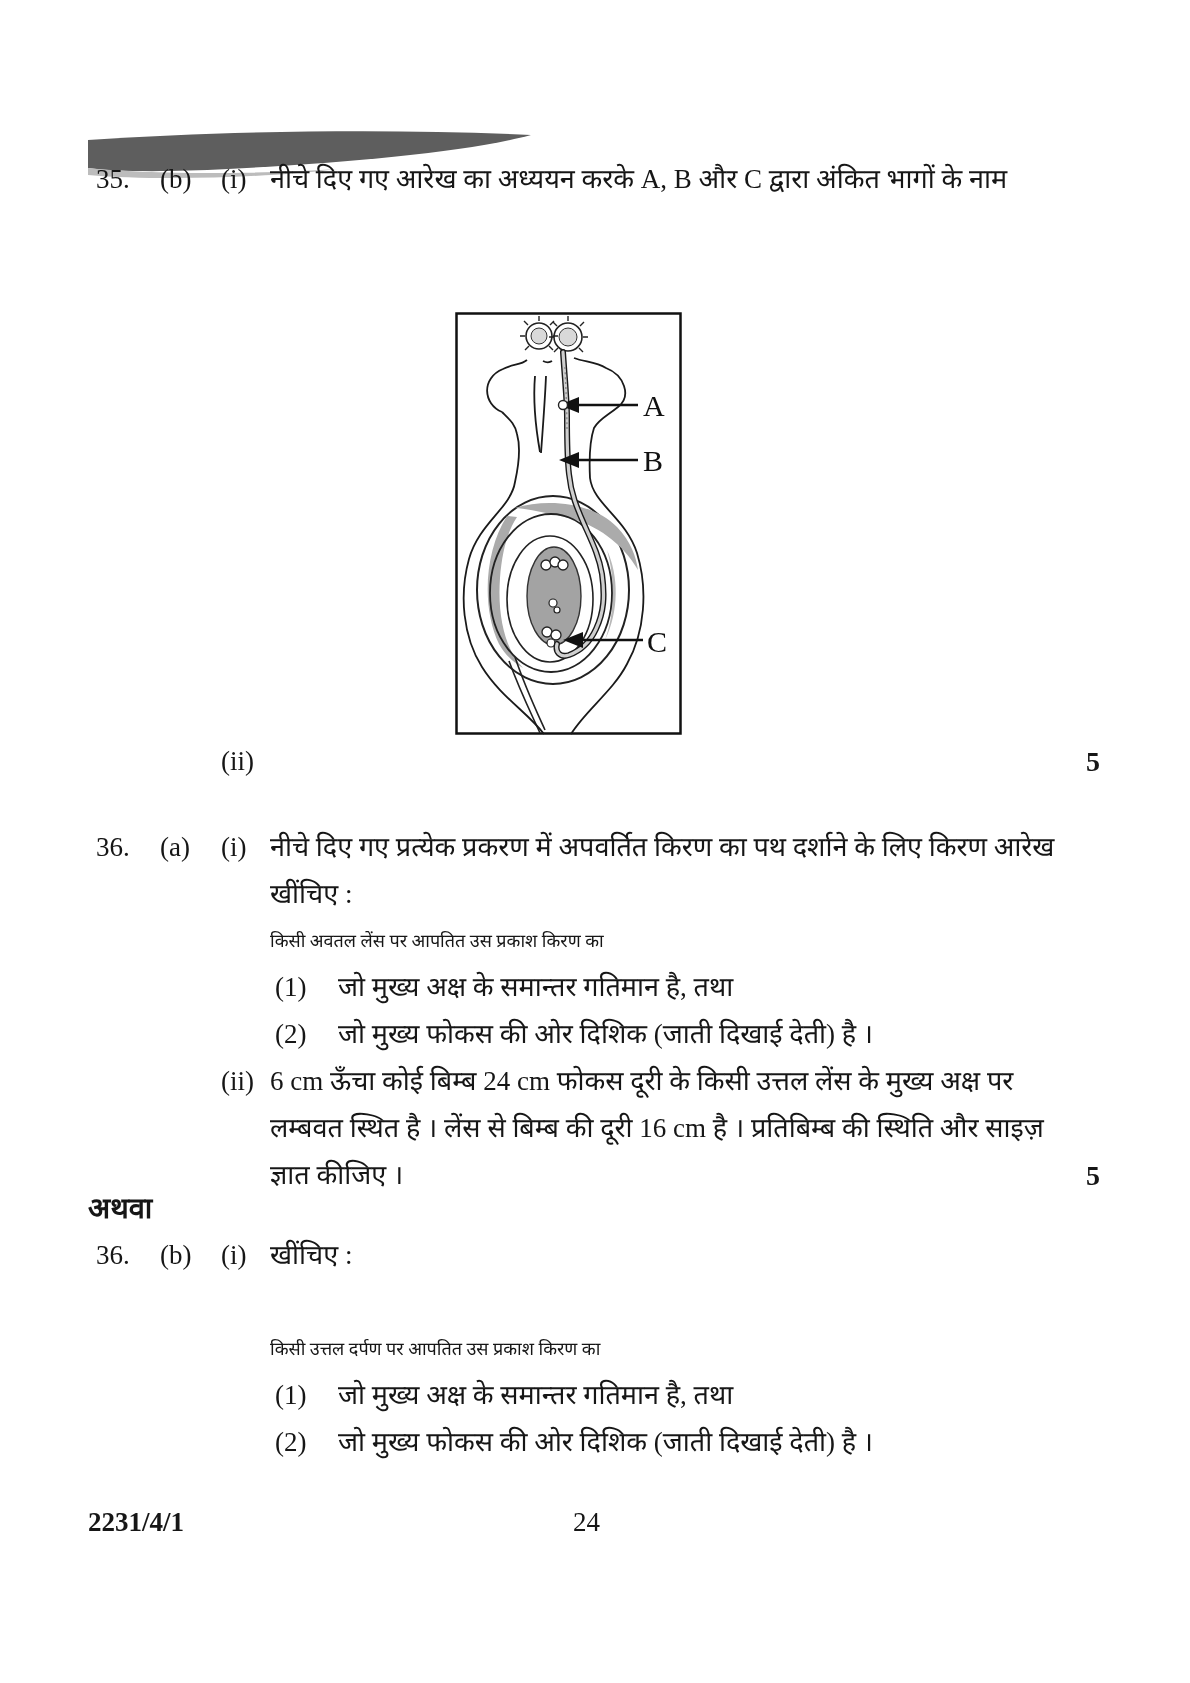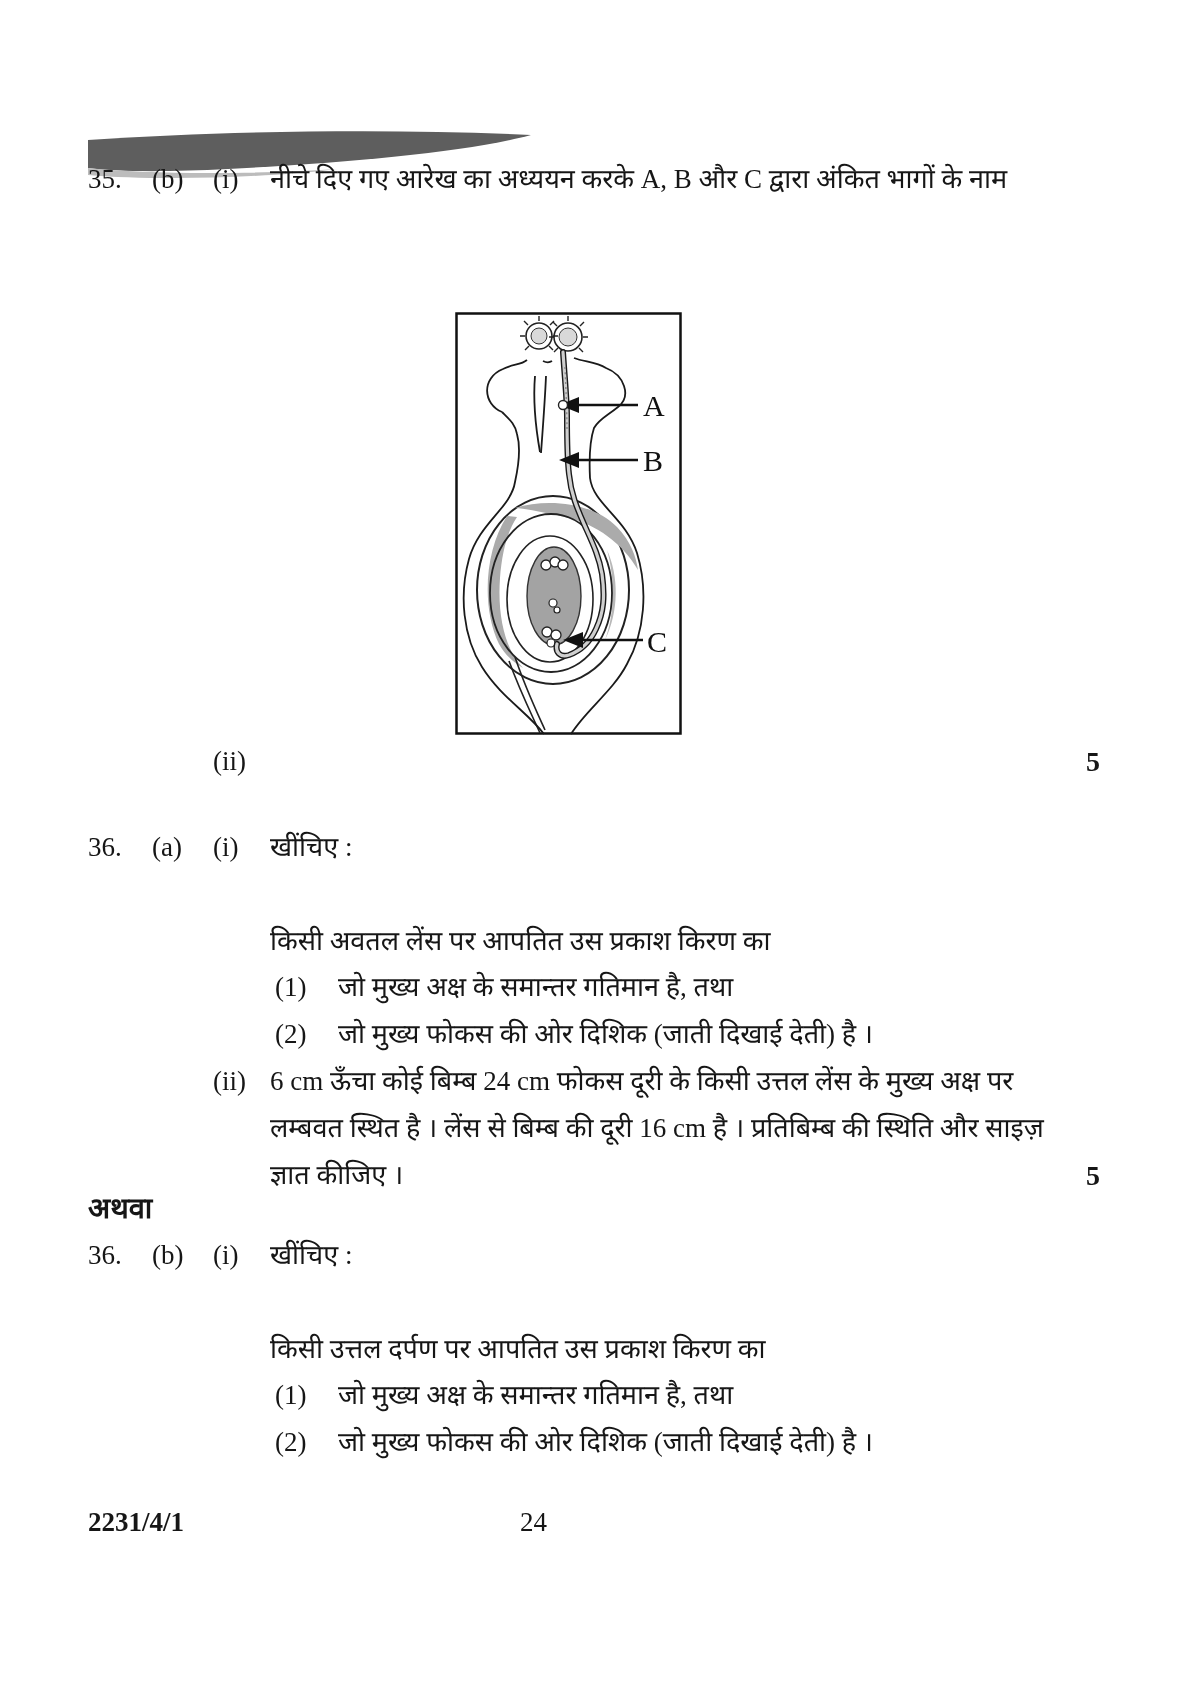--- a/index.html
+++ b/index.html
@@ -7,45 +7,45 @@
     width:1190px;height:1683px;position:relative;background:#ffffff;
     font-family:"Liberation Serif","DejaVu Serif",serif;
     color:#161616;
   }
   .page{position:absolute;inset:0;overflow:hidden;}
   .row{
     position:absolute;left:88px;width:897px;
     display:grid;grid-template-columns:64px 61px 57px 1fr;
     font-size:27px;line-height:47px;
   }
-  .row .cell{white-space:nowrap;}
+  .row .cell{white-space:nowrap;margin-left:8px;}
   .qtext div{white-space:nowrap;}
   .intro{
     position:absolute;left:270px;width:715px;
-    font-size:27px;line-height:47px;white-space:nowrap;
+    font-size:18px;line-height:47px;white-space:nowrap;
   }
   .item-row{
     position:absolute;left:275px;width:710px;
     display:grid;grid-template-columns:63px 1fr;
     font-size:27px;line-height:47px;white-space:nowrap;
   }
   .marks{
     position:absolute;left:1055px;width:45px;text-align:right;
     font-size:28px;line-height:47px;font-weight:bold;
   }
   .or-heading{
     position:absolute;left:88px;width:960px;
     font-size:29px;line-height:47px;font-weight:bold;
   }
   .footer-code{
     position:absolute;left:88px;top:1502px;font-size:27px;font-weight:bold;
     line-height:40px;
   }
   .footer-page{
-    position:absolute;left:520px;top:1502px;width:80px;text-align:left;
+    position:absolute;left:520px;top:1502px;width:80px;text-align:right;
     font-size:27px;line-height:40px;
   }
   .swoosh{position:absolute;left:88px;top:128px;}
   .diagram{position:absolute;left:455px;top:312px;}
   svg text.dlabel{
     font-family:"Liberation Serif","DejaVu Serif",serif;
     font-size:30px;fill:#111;
   }
 </style>
 </head>
@@ -142,20 +142,21 @@
     <div class="cell"></div>
     <div class="cell">(ii)</div>
   </div>
   <div class="marks" style="top:738px">5</div>
 
   <div class="row" style="top:824px">
     <div class="cell">36.</div>
     <div class="cell">(a)</div>
     <div class="cell">(i)</div>
     <div class="qtext">
+      <div>नीचे दिए गए प्रत्येक प्रकरण में अपवर्तित किरण का पथ दर्शाने के लिए किरण आरेख</div>
       <div>खींचिए :</div>
     </div>
   </div>
   <div class="intro" style="top:918px">किसी अवतल लेंस पर आपतित उस प्रकाश किरण का</div>
   <div class="item-row" style="top:964px">
     <div>(1)</div>
     <div>जो मुख्य अक्ष के समान्तर गतिमान है, तथा</div>
   </div>
   <div class="item-row" style="top:1011px">
     <div>(2)</div>

